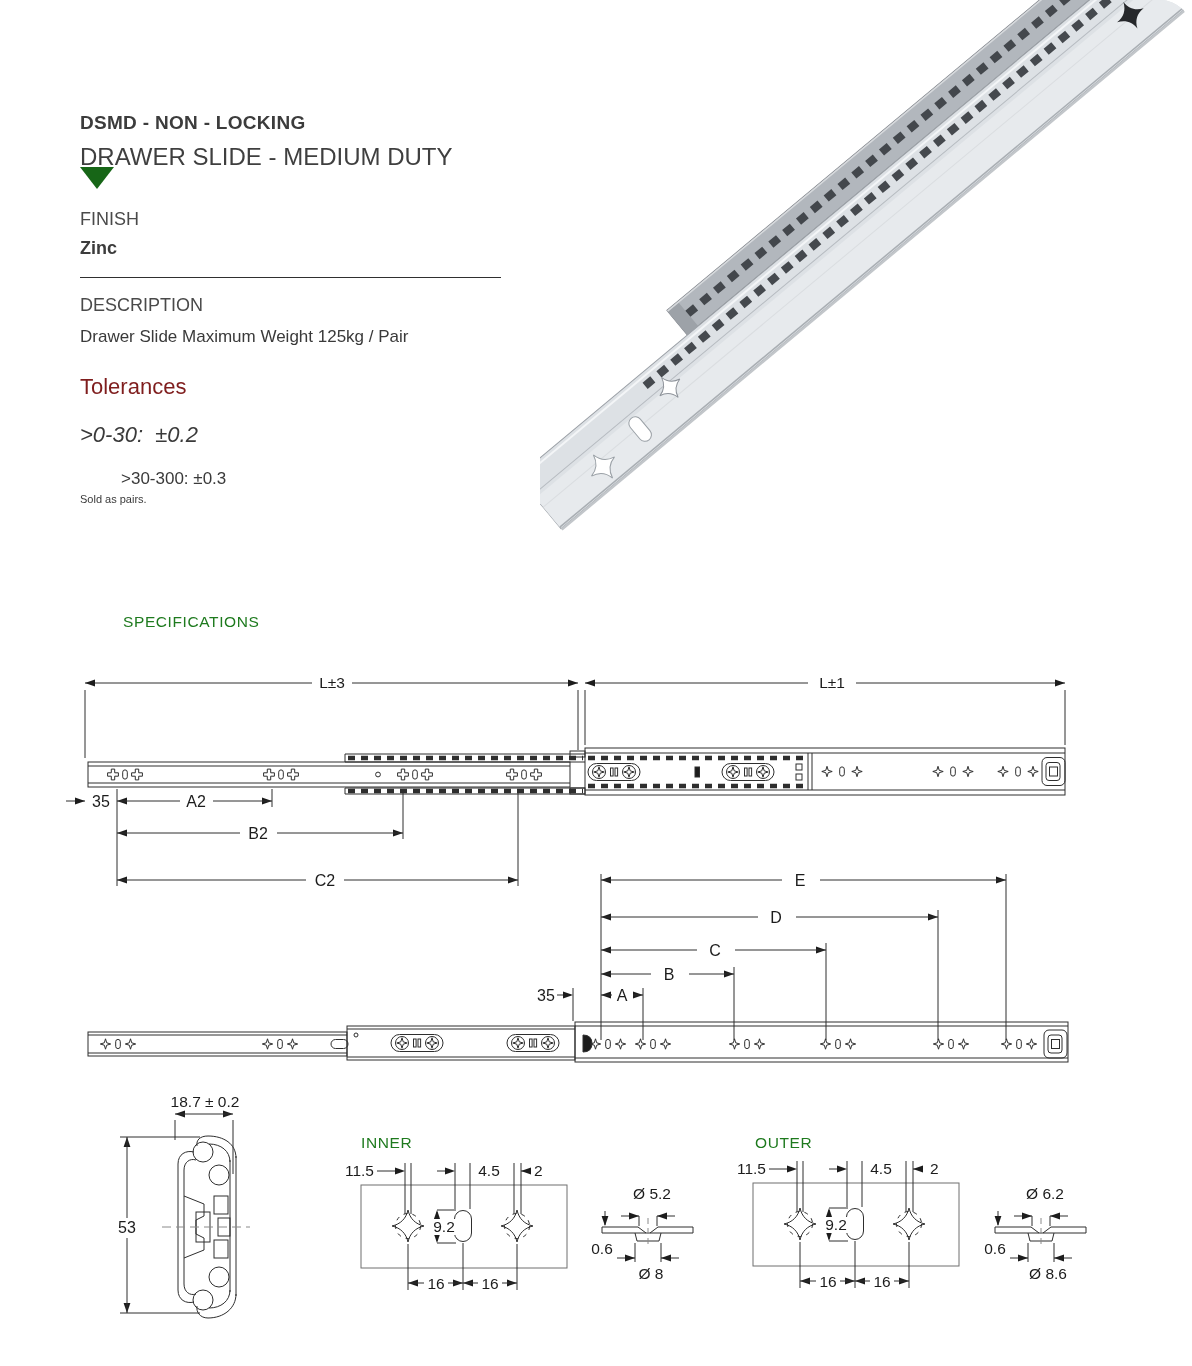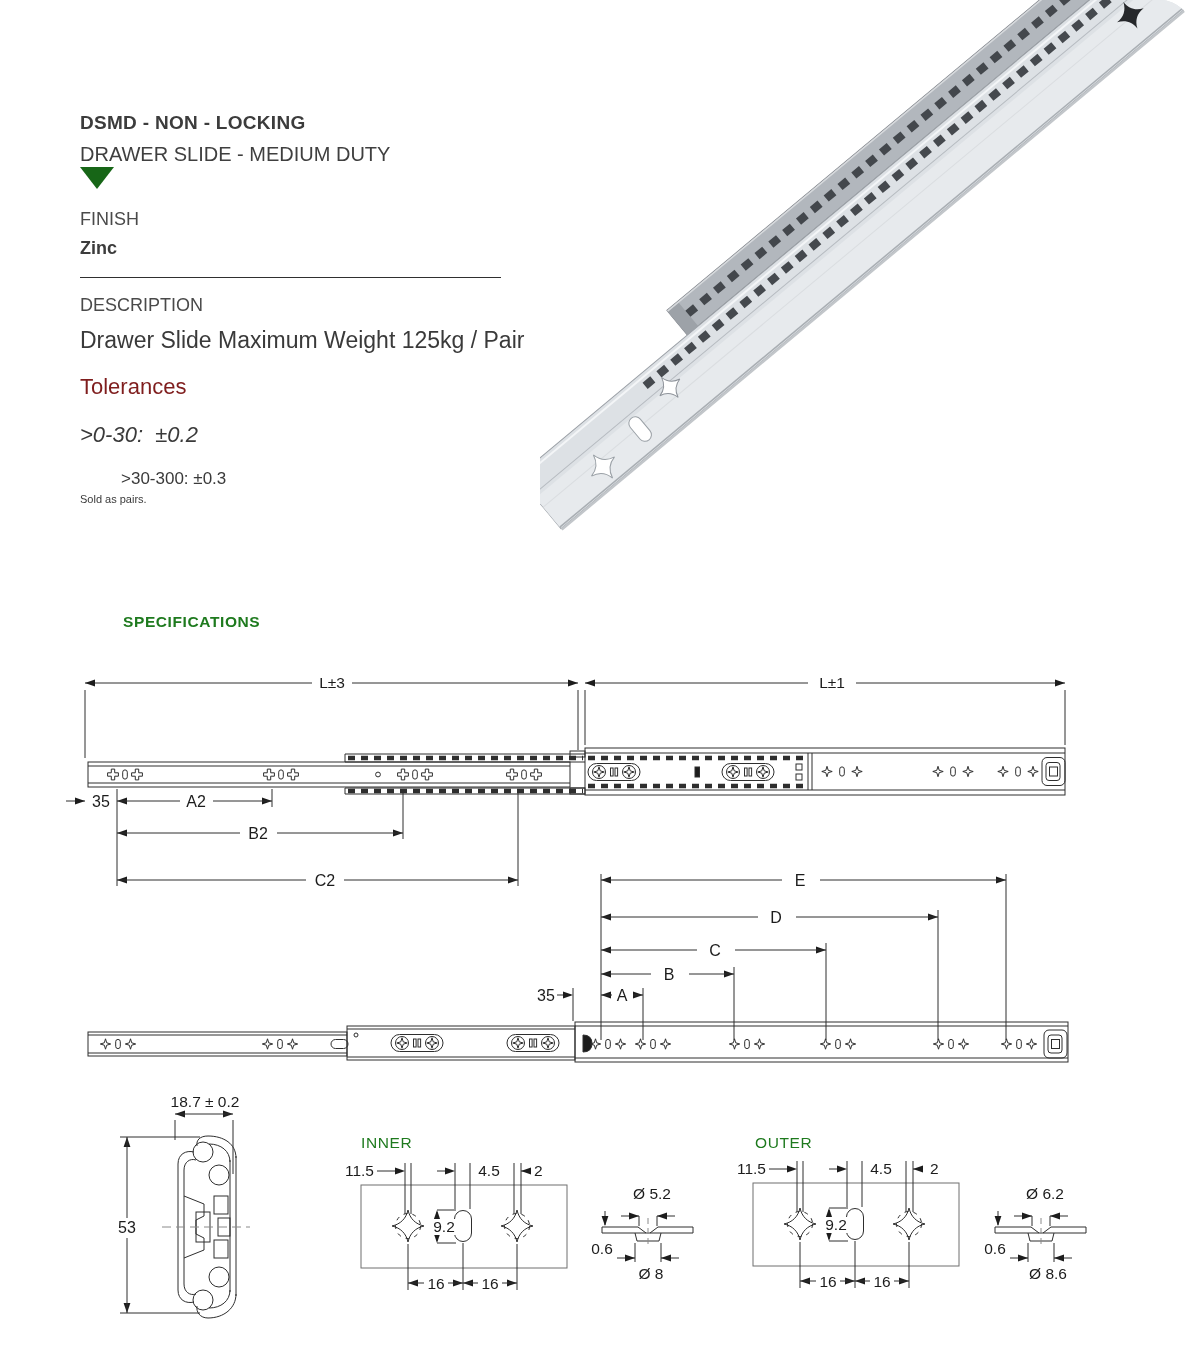--- a/index.html
+++ b/index.html
@@ -1,31 +1,31 @@
 <!DOCTYPE html>
 <html><head>
 <meta charset="utf-8">
 <style>
   * { margin:0; padding:0; box-sizing:border-box; }
   html,body { width:1192px; height:1366px; background:#ffffff; font-family:"Liberation Sans",sans-serif; }
   .page { position:relative; width:1192px; height:1366px; background:#fff; overflow:hidden;border-radius:32px; }
   .abs { position:absolute; }
   .title { left:80px; top:112px; font-size:19px; font-weight:bold; color:#3c3c3c; letter-spacing:.3px;}
-  .subtitle { left:80px; top:143px; font-size:20px; color:#3f3f3f; }
+  .subtitle { left:80px; top:143px; font-size:24px; color:#3f3f3f; }
   .tri { left:80px; top:167px; width:0; height:0; border-left:17px solid transparent; border-right:17px solid transparent; border-top:22px solid #176617; }
   .finish-label { left:80px; top:209px; font-size:18px; color:#4a4a4a; }
   .finish-value { left:80px; top:238px; font-size:18px; font-weight:bold; color:#3c3c3c; }
   .rule { left:80px; top:277px; width:421px; height:0; border-top:1.5px solid #2f2f2f; }
   .desc-label { left:80px; top:295px; font-size:18px; color:#4a4a4a; }
-  .desc-value { left:80px; top:327px; font-size:23px; color:#3a3a3a; }
+  .desc-value { left:80px; top:327px; font-size:17px; color:#3a3a3a; }
   .tol-label { left:80px; top:374px; font-size:22px; color:#7f1d1d; }
   .tol1 { left:80px; top:422px; font-size:22px; color:#3a3a3a; white-space:pre;font-style:italic; }
   .tol2 { left:80px; top:469px; font-size:17px; color:#3a3a3a;margin-left:41px; }
   .sold { left:80px; top:493px; font-size:11px; color:#3a3a3a; }
-  .spec-title { left:123px; top:613px; font-size:15.5px; color:#1e7a1e; letter-spacing:.6px;font-weight:bold; }
+  .spec-title { left:123px; top:613px; font-size:15.5px; color:#1e7a1e; letter-spacing:.6px; }
   svg text { font-family:"Liberation Sans",sans-serif; }
   .dim { font-size:15.5px; fill:#1c1c1c; }
   .dimb { font-size:16px; fill:#1c1c1c; }
   .gtitle { font-size:15.5px; fill:#1e7a1e; letter-spacing:.6px; }
 </style>
 </head>
 <body>
 
 <div class="page">
 

